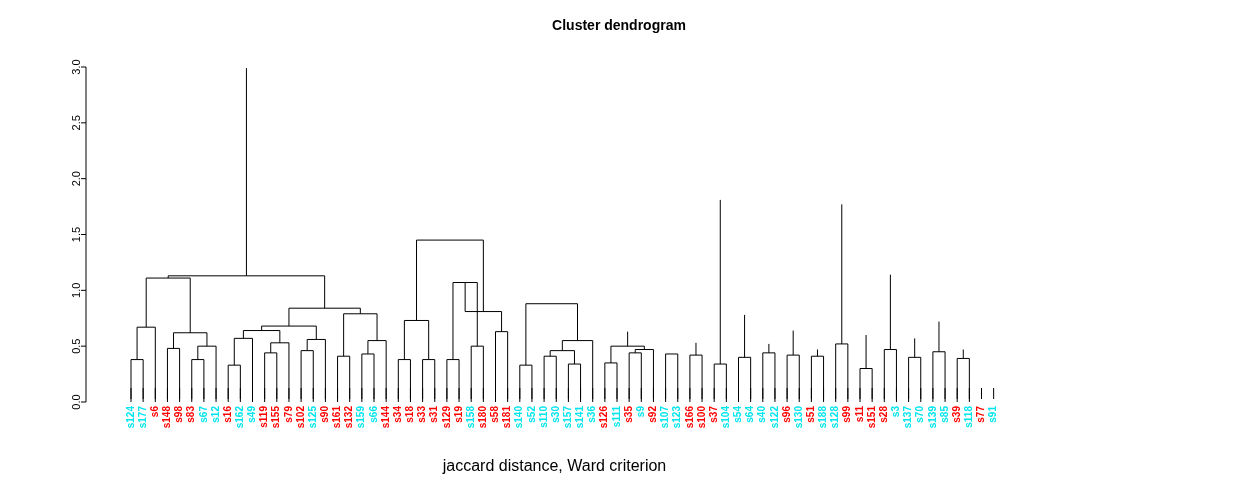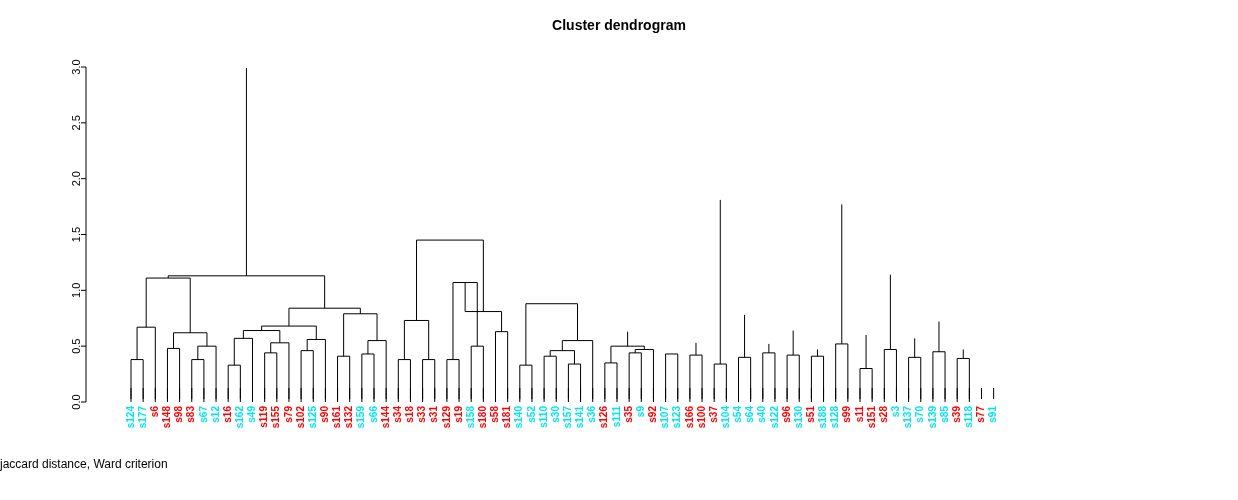--- a/index.html
+++ b/index.html
@@ -1,22 +1,22 @@
 <!DOCTYPE html>
 <html><head>
 <meta charset="utf-8">
 <style>
   html,body{margin:0;padding:0;background:#ffffff;}
   body{width:1238px;height:500px;overflow:hidden;
        font-family:"Liberation Sans", sans-serif;}
   #plot{position:relative;width:1238px;height:500px;background:#fff;}
   #title{position:absolute;left:0;top:17px;width:1238px;text-align:center;
          font-size:14px;font-weight:bold;color:#000;letter-spacing:0px;}
-  #xcaption{position:absolute;left:0;top:457px;width:1109px;text-align:left;
-            font-size:12px;color:#000;}
+  #xcaption{position:absolute;left:0;top:457px;width:1109px;text-align:center;
+            font-size:16px;color:#000;}
   svg{position:absolute;left:0;top:0;}
   .axisline{stroke:#000;stroke-width:1;fill:none;}
   .branch{stroke:#000;stroke-width:1;fill:none;stroke-linecap:butt;}
   .ytick-label{font-size:11px;fill:#000;font-family:"Liberation Sans", sans-serif;}
   .leaf-label{font-size:10px;font-family:"Liberation Sans", sans-serif;font-weight:bold;}
 </style>
 </head>
 <body>
 
 <div id="plot">

